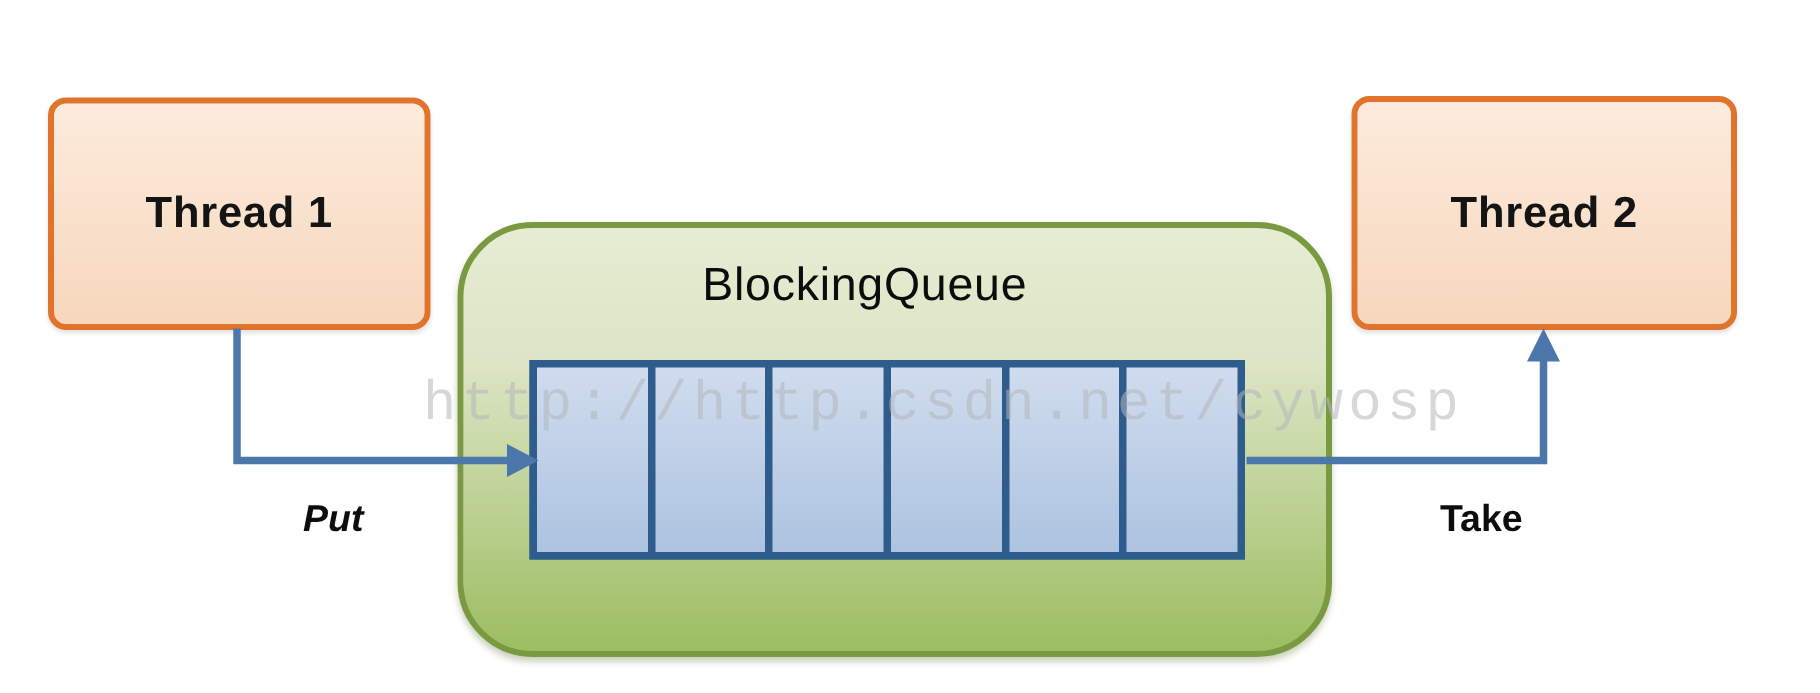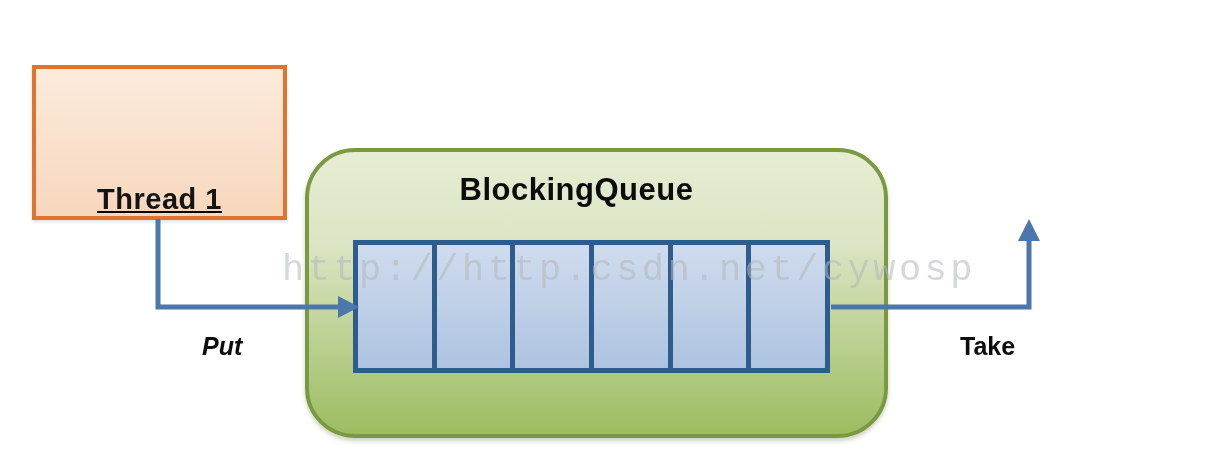--- a/index.html
+++ b/index.html
@@ -14,27 +14,26 @@
     height: 462px;
     background: #ffffff;
     overflow: hidden;
   }
 
   
   .thread-box {
     position: absolute;
     box-sizing: border-box;
     border: 4px solid var(--orange-border, #E0742C);
-    border-radius: 0;
+    border-radius: 12px;
     background: linear-gradient(180deg, var(--orange-fill-top, #FCEBDC) 0%, var(--orange-fill-bottom, #F7D7BD) 100%);
     display: flex;
-    align-items: flex-end;
+    align-items: center;
     justify-content: center;
     box-shadow: 0 2px 3px rgba(0,0,0,0.12);
-    text-decoration: underline;
   }
   #thread1 { left: 32px; top: 65px; width: 255px; height: 155px; }
   #thread2 { left: 901px; top: 64px; width: 257px; height: 156px; }
   .thread-label {
     font-size: 29px;
     font-weight: bold;
     color: #141414;
     letter-spacing: 0.5px;
   }
 
@@ -51,21 +50,21 @@
       #DCE5C5 32%,
       var(--green-fill-bottom, #9CBD61) 100%);
     box-shadow: 0 3px 4px rgba(110,130,70,0.35);
     z-index: 1;
   }
   .queue-title {
     position: absolute;
     left: 0; right: 40px; top: 20px;
     text-align: center;
     font-size: 31px;
-    font-weight: bold;
+    font-weight: normal;
     color: #0c0c0c;
     letter-spacing: 0.5px;
   }
   .queue-cells {
     position: absolute;
     left: 44px; top: 88px;
     width: 477px; height: 133px;
     box-sizing: border-box;
     display: flex;
     background: var(--cell-border, #2E5C8C);
@@ -112,20 +111,23 @@
 </style>
 </head>
 <body>
 
 <div class="canvas">
 
   <div class="thread-box" id="thread1">
     <span class="thread-label">Thread 1</span>
   </div>
 
+  <div class="thread-box" id="thread2">
+    <span class="thread-label">Thread 2</span>
+  </div>
 
   <div class="queue-panel">
     <div class="queue-title">BlockingQueue</div>
     <div class="queue-cells">
       <div class="queue-cell"></div>
     <div class="queue-cell"></div>
         <div class="queue-cell"></div>
         <div class="queue-cell"></div>
         <div class="queue-cell"></div>
         <div class="queue-cell"></div>

